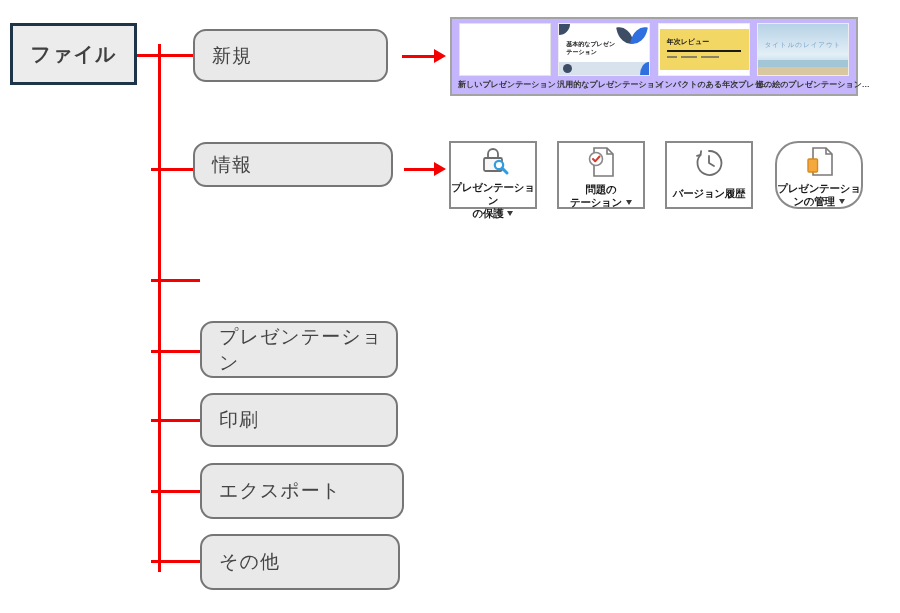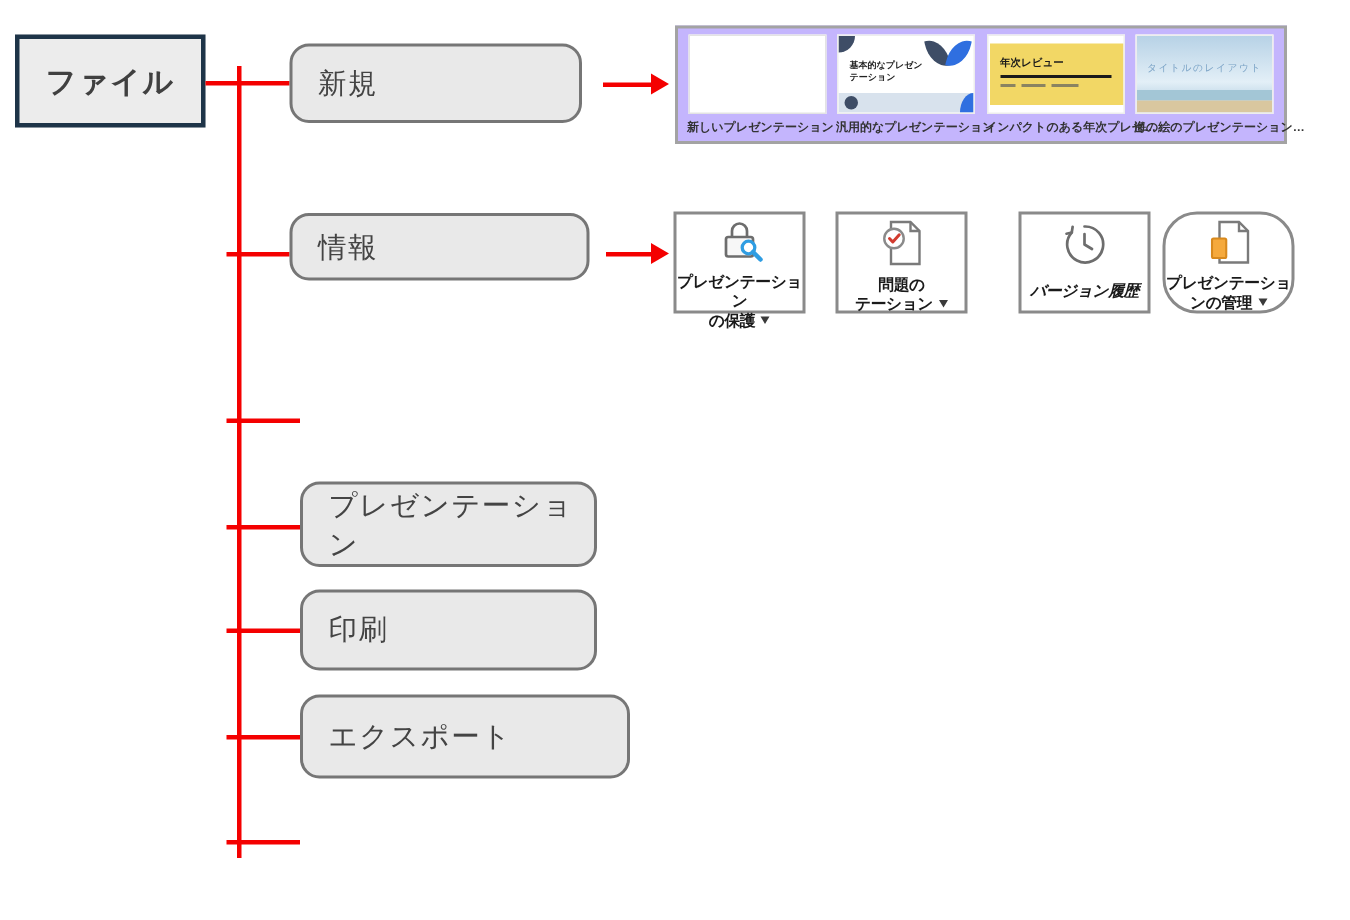--- a/index.html
+++ b/index.html
@@ -116,21 +116,22 @@
   </div>
   <div class="arrow" style="left:404px; top:162px;">
     <div class="shaft" style="width:30px;"></div>
       <div class="head"></div>
   </div>
 
   <div class="mbox" style="left:193px; top:29px; width:195px; height:53px;">新規</div>
   <div class="mbox" style="left:193px; top:142px; width:200px; height:45px;">情報</div>
   <div class="mbox" style="left:200px; top:321px; width:198px; height:57px;">プレゼンテーション</div>
   <div class="mbox" style="left:200px; top:393px; width:198px; height:54px;">印刷</div>
-  <div class="mbox" style="left:200px; top:463px; width:220px; height:56px;">エクスポート</div>
+  <div class="mbox" style="left:200px; top:463px; width:204px; height:56px;">エクスポート</div>
+  <div class="mbox" style="left:200px; top:534px; width:200px; height:56px;">その他</div>
 
   <div class="tpanel">
 
     <div class="tcell">
       <div class="thumb thumb-blank"></div>
       <div class="tlabel">新しいプレゼンテーション</div>
     </div>
 
     <div class="tcell">
       <div class="thumb thumb-blue">
@@ -193,21 +194,21 @@
         <path d="M10,2 h13 l6,6 v22 h-19 z" fill="#ffffff" stroke="#7a7a7a" stroke-width="1.6"></path>
         <path d="M23,2 v6 h6" fill="none" stroke="#7a7a7a" stroke-width="1.6"></path>
         <circle cx="12" cy="13" r="6.5" fill="#ffffff" stroke="#8a8a8a" stroke-width="1.6"></circle>
         <path d="M9,13 l2.2,2.3 L15.5,10.5" fill="none" stroke="#d23b2f" stroke-width="2" stroke-linecap="round" stroke-linejoin="round"></path>
       </svg>
     </span>
     <div class="ic-label"><span>問題の
 テーション</span><span class="chev"></span></div>
   </div>
 
-  <div class="icard" style="left:679px;font-style:italic;">
+  <div class="icard" style="left:665px;">
     <span class="ic-icon">
       <svg width="36" height="34" viewBox="0 0 36 34">
         <path d="M9.5,9 A12,12 0 1 0 18,5" fill="none" stroke="#6d6d6d" stroke-width="1.8" stroke-linecap="round"></path>
         <path d="M9.5,9 l-3.5,0.8 M9.5,9 l0.6,-3.8" fill="none" stroke="#6d6d6d" stroke-width="1.8" stroke-linecap="round"></path>
         <path d="M18,10 v7 l5,3" fill="none" stroke="#6d6d6d" stroke-width="1.8" stroke-linecap="round" stroke-linejoin="round"></path>
       </svg>
     </span>
     <div class="ic-label" style="margin-top:3px;"><span>バージョン履歴</span></div>
   </div>
 

